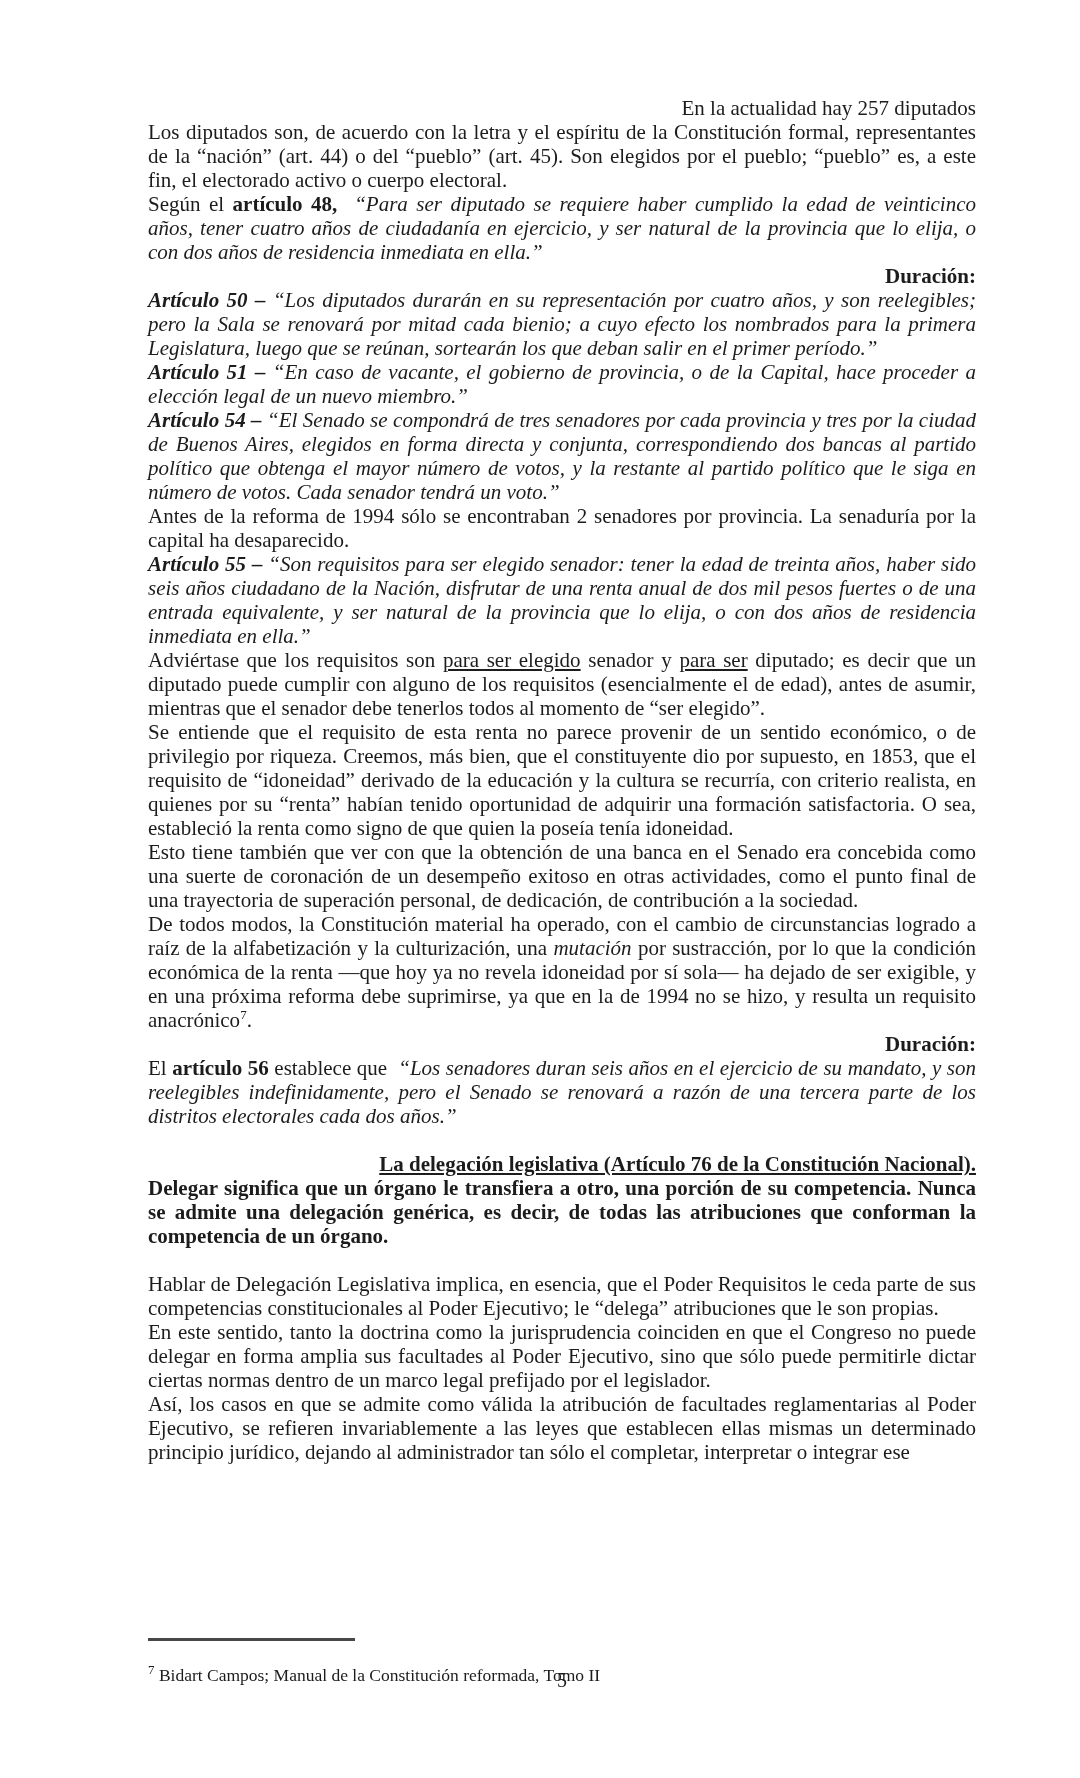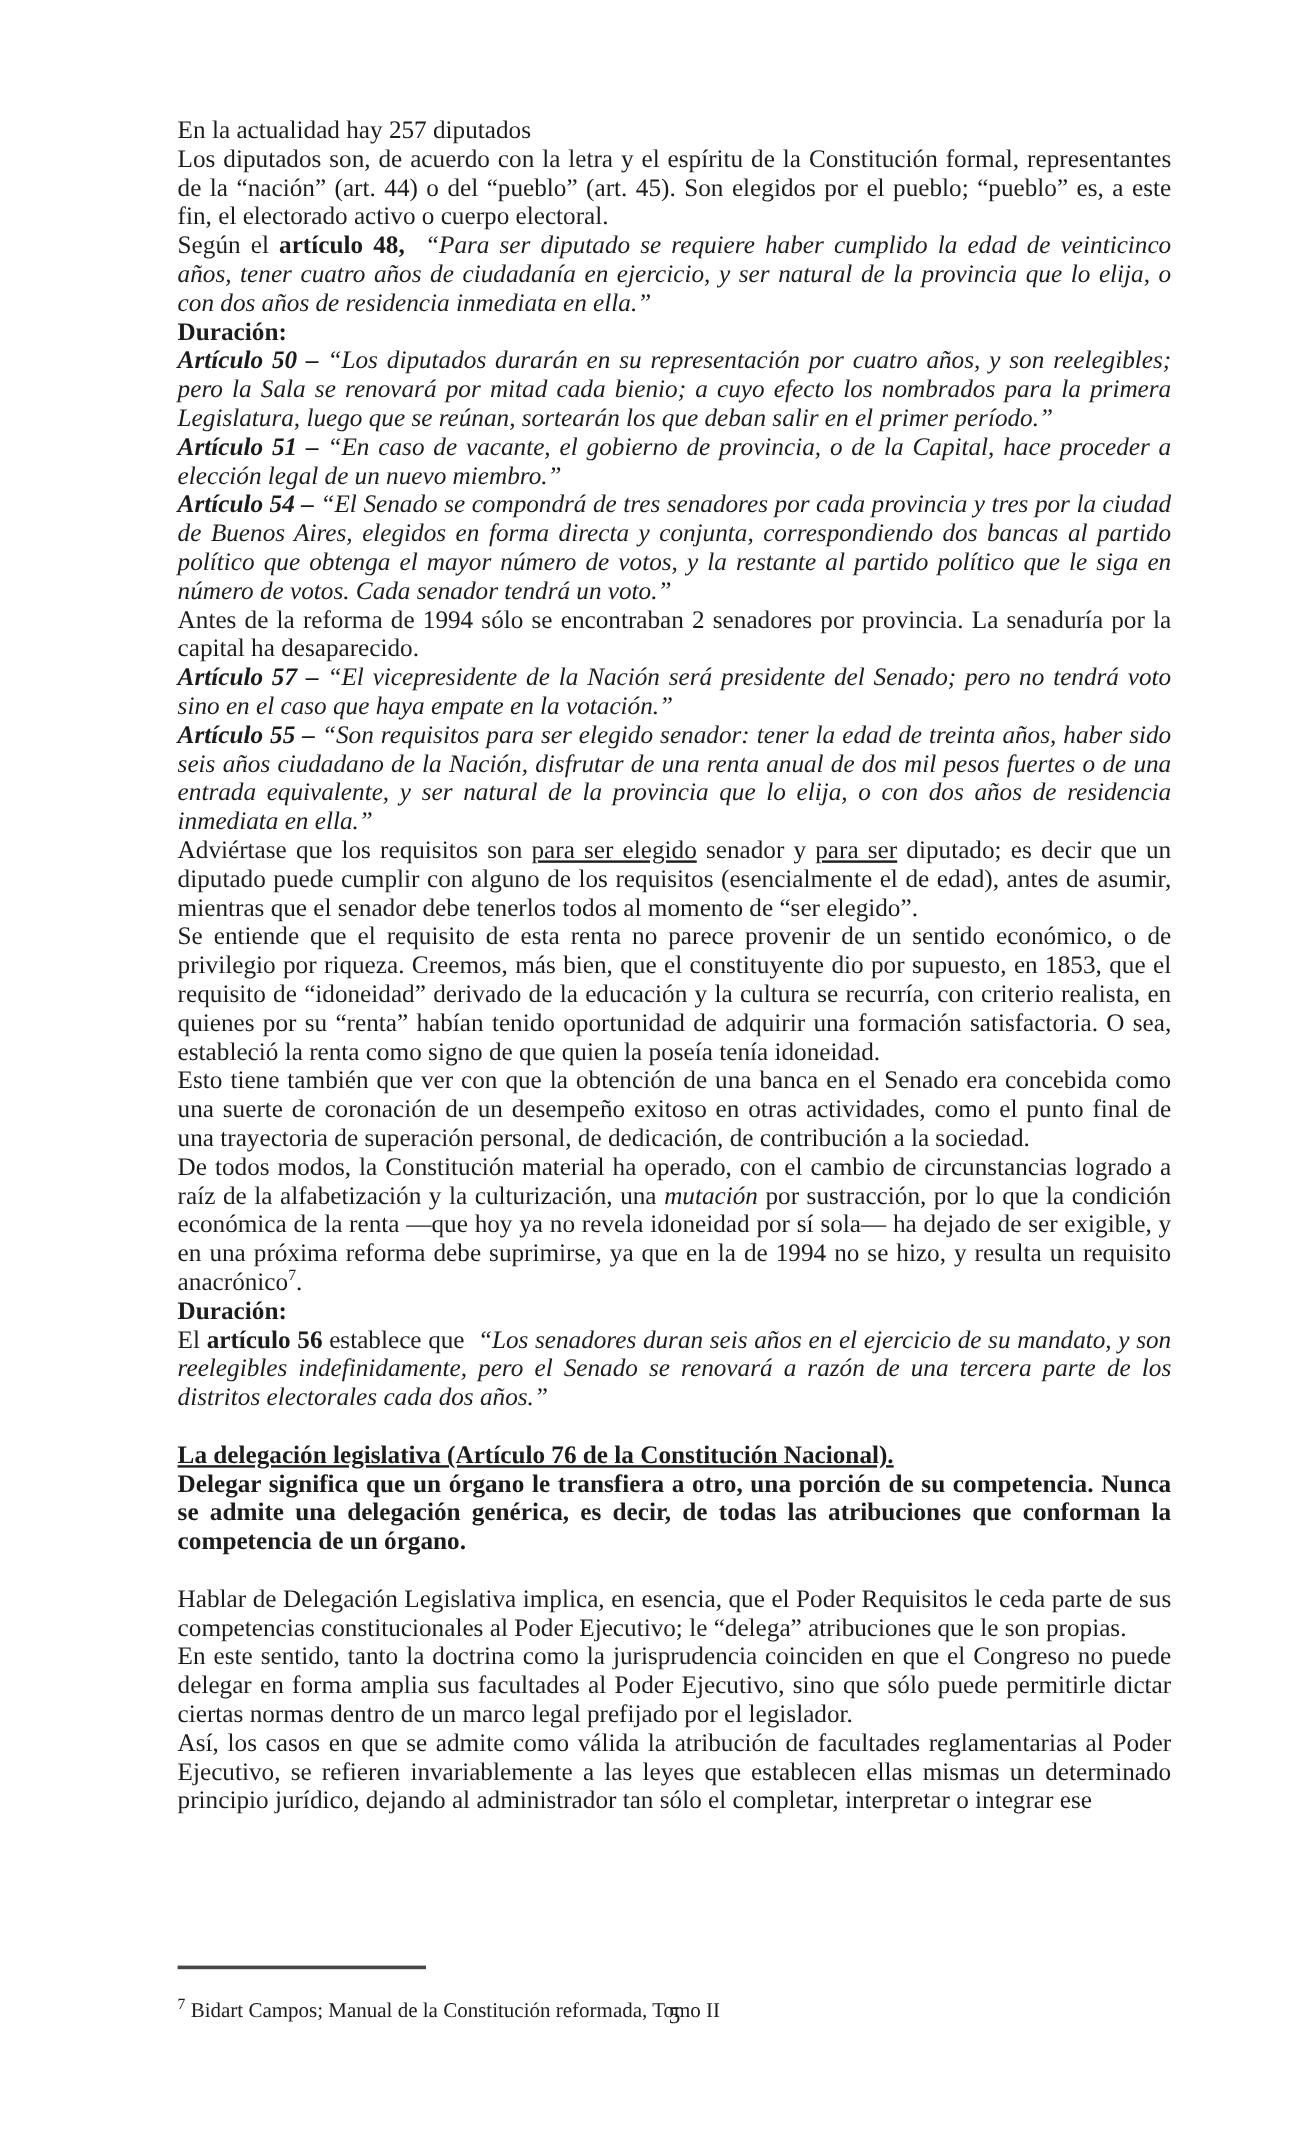--- a/index.html
+++ b/index.html
@@ -17,21 +17,21 @@
     left: 148px;
     top: 96px;
     width: 828px;
   }
   .doc-body p {
     margin: 0;
     font-size: 21px;
     line-height: 24px;
     text-align: justify;
   }
-  .doc-body p.left { text-align: left; }
+  .doc-body p.left { text-align: right; }
   .doc-body p.blank { height: 24px; }
   .b  { font-weight: bold; }
   .i  { font-style: italic; }
   .u  { text-decoration: underline; }
   sup.s {
     font-size: 13px;
     line-height: 0;
     vertical-align: super;
   }
   .footnote-separator {
@@ -67,21 +67,20 @@
 <div class="page">
   <div class="doc-body">
       <p class="left"><span>En la actualidad hay 257 diputados</span></p>
       <p><span>Los diputados son, de acuerdo con la letra y el espíritu de la Constitución formal, representantes de la “nación” (art. 44) o del “pueblo” (art. 45). Son elegidos por el pueblo; “pueblo” es, a este fin, el electorado activo o cuerpo electoral.</span></p>
       <p><span>Según el </span><span class="b">artículo 48,</span><span> &nbsp;</span><span class="i">“Para ser diputado se requiere haber cumplido la edad de veinticinco años, tener cuatro años de ciudadanía en ejercicio, y ser natural de la provincia que lo elija, o con dos años de residencia inmediata en ella.”</span></p>
       <p class="left"><span class="b">Duración:</span></p>
       <p><span class="b i">Artículo 50 – </span><span class="i">“Los diputados durarán en su representación por cuatro años, y son reelegibles; pero la Sala se renovará por mitad cada bienio; a cuyo efecto los nombrados para la primera Legislatura, luego que se reúnan, sortearán los que deban salir en el primer período.”</span></p>
       <p><span class="b i">Artículo 51 – </span><span class="i">“En caso de vacante, el gobierno de provincia, o de la Capital, hace proceder a elección legal de un nuevo miembro.”</span></p>
       <p><span class="b i">Artículo 54 – </span><span class="i">“El Senado se compondrá de tres senadores por cada provincia y tres por la ciudad de Buenos Aires, elegidos en forma directa y conjunta, correspondiendo dos bancas al partido político que obtenga el mayor número de votos, y la restante al partido político que le siga en número de votos. Cada senador tendrá un voto.”</span></p>
       <p><span>Antes de la reforma de 1994 sólo se encontraban 2 senadores por provincia. La senaduría por la capital ha desaparecido.</span></p>
-      <p><span class="b i">Artículo 57 – </span><span class="i">“El vicepresidente de la Nación será presidente del Senado; pero no tendrá voto sino en el caso que haya empate en la votación.”</span></p>
       <p><span class="b i">Artículo 55 – </span><span class="i">“Son requisitos para ser elegido senador: tener la edad de treinta años, haber sido seis años ciudadano de la Nación, disfrutar de una renta anual de dos mil pesos fuertes o de una entrada equivalente, y ser natural de la provincia que lo elija, o con dos años de residencia inmediata en ella.”</span></p>
       <p><span>Adviértase que los requisitos son </span><span class="u">para ser elegido</span><span> senador y </span><span class="u">para ser</span><span> diputado; es decir que un diputado puede cumplir con alguno de los requisitos (esencialmente el de edad), antes de asumir, mientras que el senador debe tenerlos todos al momento de “ser elegido”.</span></p>
       <p><span>Se entiende que el requisito de esta renta no parece provenir de un sentido económico, o de privilegio por riqueza. Creemos, más bien, que el constituyente dio por supuesto, en 1853, que el requisito de “idoneidad” derivado de la educación y la cultura se recurría, con criterio realista, en quienes por su “renta” habían tenido oportunidad de adquirir una formación satisfactoria. O sea, estableció la renta como signo de que quien la poseía tenía idoneidad.</span></p>
       <p><span>Esto tiene también que ver con que la obtención de una banca en el Senado era concebida como una suerte de coronación de un desempeño exitoso en otras actividades, como el punto final de una trayectoria de superación personal, de dedicación, de contribución a la sociedad.</span></p>
       <p><span>De todos modos, la Constitución material ha operado, con el cambio de circunstancias logrado a raíz de la alfabetización y la culturización, una </span><span class="i">mutación</span><span> por sustracción, por lo que la condición económica de la renta —que hoy ya no revela idoneidad por sí sola— ha dejado de ser exigible, y en una próxima reforma debe suprimirse, ya que en la de 1994 no se hizo, y resulta un requisito anacrónico</span><sup class="s">7</sup><span>.</span></p>
       <p class="left"><span class="b">Duración:</span></p>
       <p><span>El </span><span class="b">artículo 56</span><span> establece que &nbsp;</span><span class="i">“Los senadores duran seis años en el ejercicio de su mandato, y son reelegibles indefinidamente, pero el Senado se renovará a razón de una tercera parte de los distritos electorales cada dos años.”</span></p>
       <p class="blank"></p>
       <p class="left"><span class="b u">La delegación legislativa (Artículo 76 de la Constitución Nacional).</span></p>
       <p><span class="b">Delegar significa que un órgano le transfiera a otro, una porción de su competencia. Nunca se admite una delegación genérica, es decir, de todas las atribuciones que conforman la competencia de un órgano.</span></p>

